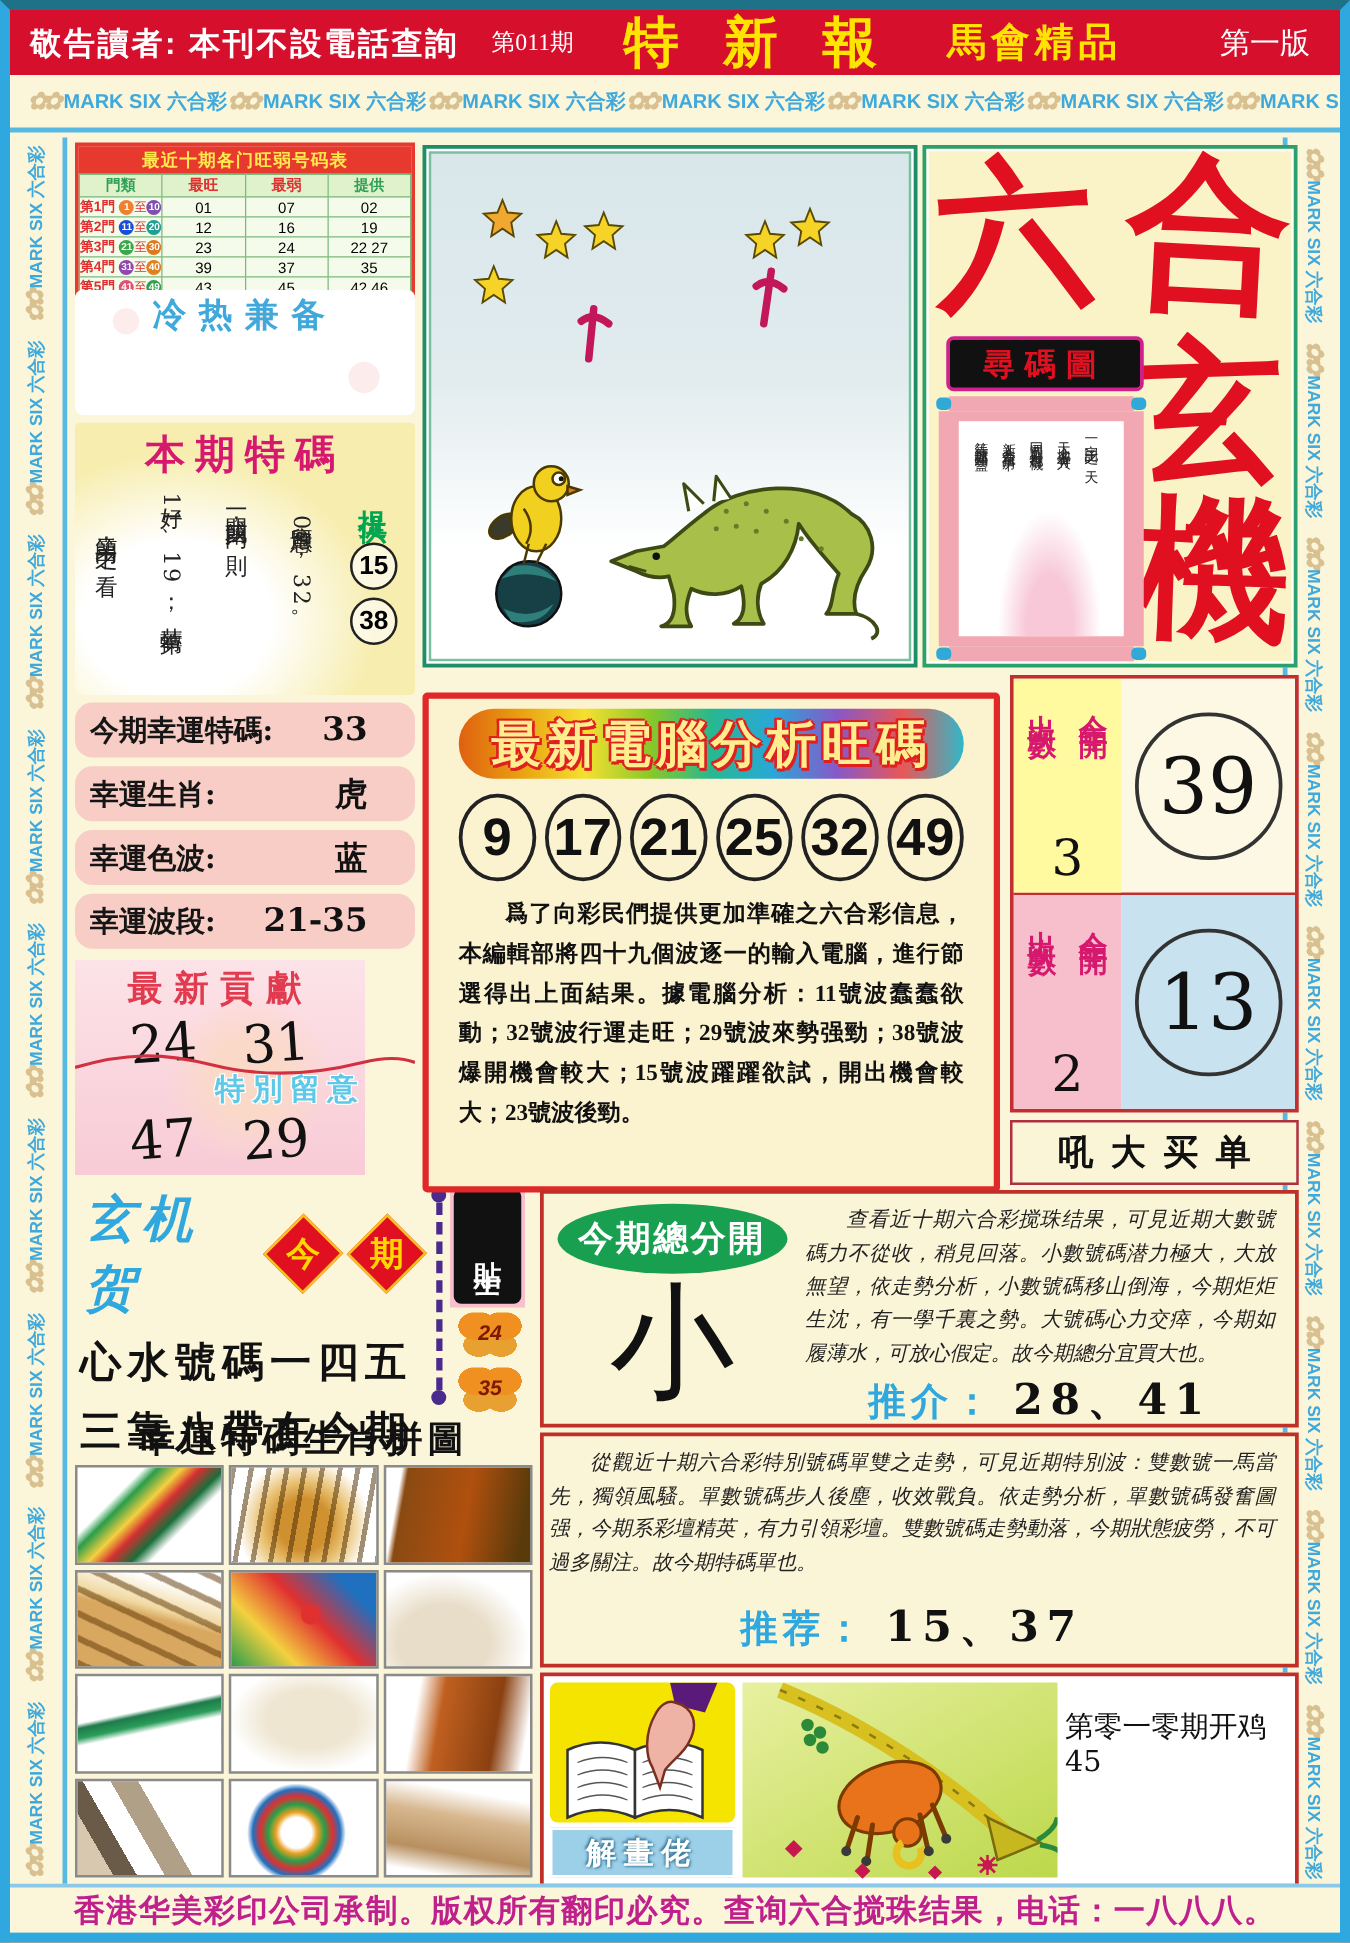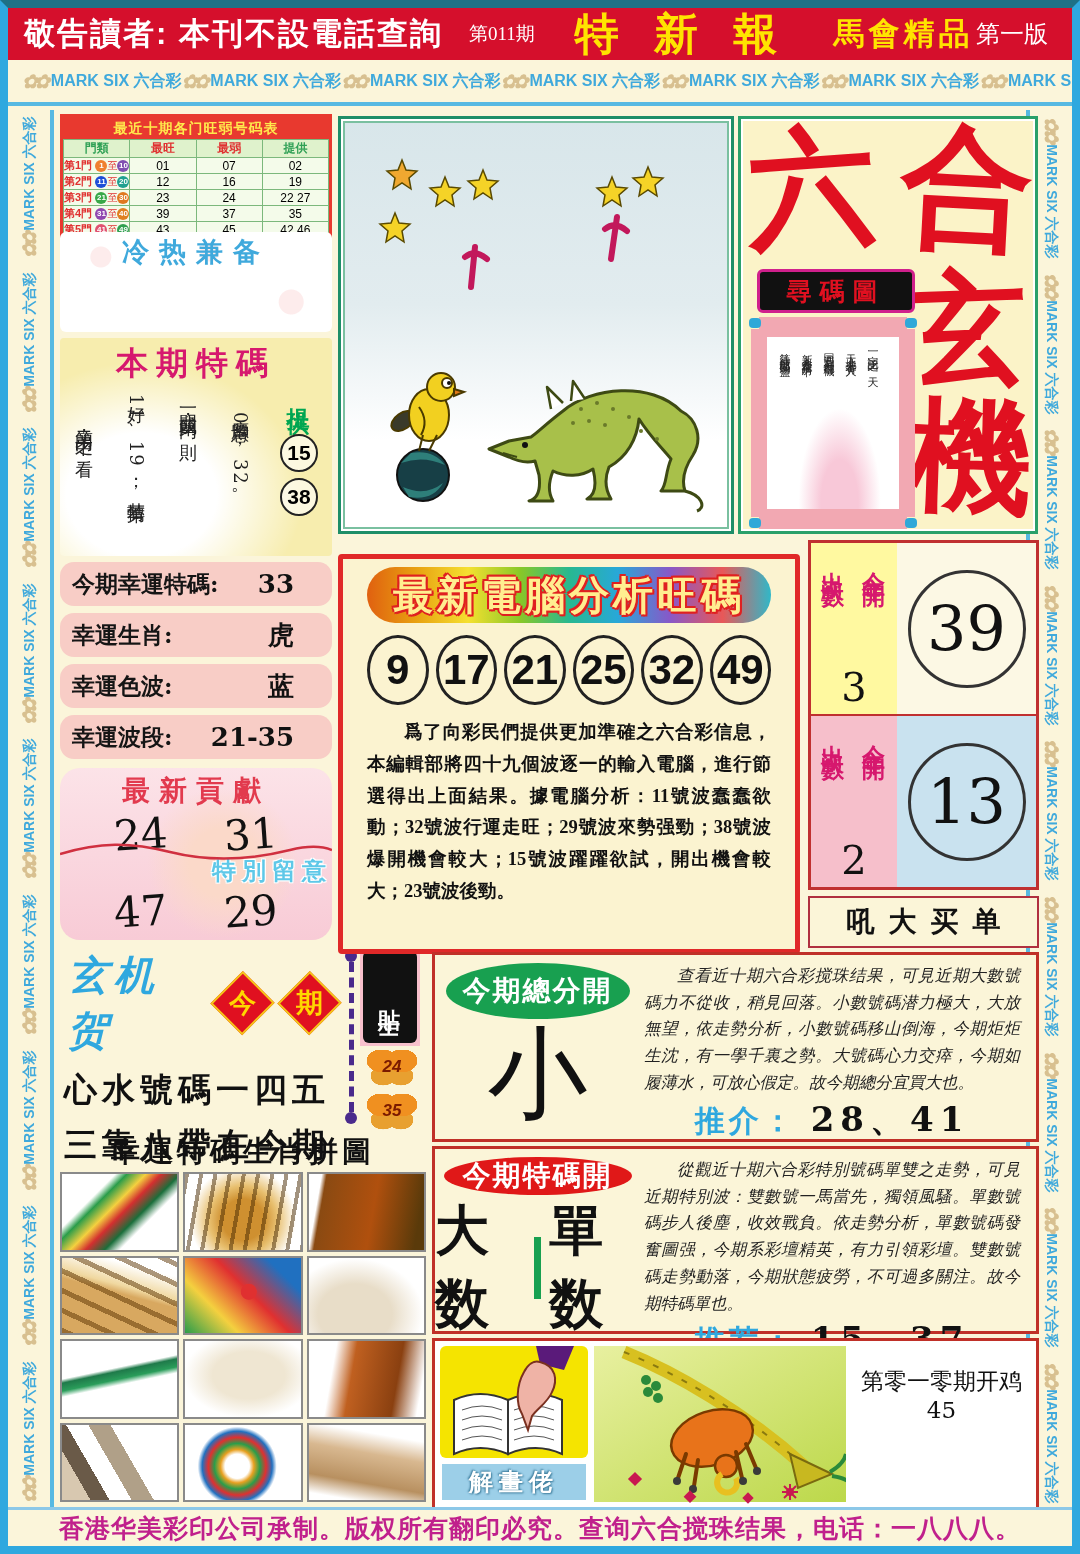--- a/index.html
+++ b/index.html
@@ -2,21 +2,21 @@
 <html><head>
 <meta charset="utf-8">
 <style>
   html,body{margin:0;padding:0;background:#666;}
   .page{position:relative;width:1080px;height:1554px;margin:0 auto;box-sizing:border-box;
         border:8px solid #2FA8DF;border-top-color:#1E7186;background:#FBF5DA;
         font-family:"Liberation Sans",sans-serif;overflow:hidden;}
   
   .hdr{position:absolute;top:0;left:0;right:0;height:52px;background:#D50F2C;
        display:flex;align-items:center;padding:0 16px;box-sizing:border-box;}
-  .hdr .notice{color:#fff;font-size:31px;font-weight:bold;letter-spacing:2px;}
+  .hdr .notice{color:#fff;font-size:25px;font-weight:bold;letter-spacing:2px;}
   .hdr .issue{color:#fff;font-size:19px;margin-left:26px;font-family:"Liberation Serif",serif;}
   .hdr .ttl{color:#FFE400;font-size:44px;font-weight:bold;letter-spacing:10px;margin-left:40px;
             font-family:"DejaVu Serif",serif;}
   .hdr .sub{color:#FFE400;font-size:31px;font-weight:bold;margin-left:46px;letter-spacing:4px;}
   .hdr .ed{color:#fff;font-size:24px;margin-left:auto;margin-right:8px;}
   
   .marks-top{position:absolute;top:52px;left:0;right:0;height:46px;display:flex;align-items:center;
              justify-content:space-between;padding:0 14px;border-bottom:4px solid #57B9E2;box-sizing:border-box;}
   .mk{display:flex;align-items:center;gap:5px;color:#3FA9DC;font-weight:bold;font-size:16px;white-space:nowrap;}
   .fl{color:#D8C090;font-size:19px;line-height:1;}
@@ -71,21 +71,21 @@
   .sp-col{writing-mode:vertical-rl;font-size:18px;color:#222;letter-spacing:2px;height:158px;
           font-family:"DejaVu Serif",serif;}
   .sp-col.c0{margin-top:16px;} .sp-col.c1{margin-top:8px;} .sp-col.c2{margin-top:2px;} .sp-col.c3{margin-top:26px;}
   
   #lucky{left:6px;top:452px;width:272px;}
   .lrow{height:44px;background:#F8CDC6;border-radius:14px;margin-bottom:7px;display:flex;align-items:center;
         padding:0 12px;font-family:"DejaVu Serif",serif;}
   .lrow .lab{font-size:23px;font-weight:bold;color:#151515;}
   .lrow .val{margin-left:auto;margin-right:26px;font-size:26px;font-weight:bold;color:#111;}
   
-  #contrib{left:6px;top:658px;width:272px;height:172px;border-radius:20px;position:absolute;
+  #contrib{left:6px;top:658px;width:232px;height:172px;border-radius:0;position:absolute;
      background:radial-gradient(circle at 60% 55%,#FBD9C9 18%,rgba(251,217,201,0) 40%),
                 linear-gradient(180deg,#FCE3E8,#F8CBD6);}
   #contrib .t{color:#E23A4E;font-size:28px;font-weight:bold;text-align:center;letter-spacing:9px;
               font-family:"DejaVu Serif",serif;padding-top:4px;}
   .cnums{display:flex;justify-content:space-around;padding:0 26px;font-size:42px;
          font-family:"DejaVu Serif",serif;color:#111;}
   .cnums span{transform:rotate(-4deg);}
   #contrib svg.wave{position:absolute;left:0;top:72px;}
   .note{color:#5EC8E8;font-size:24px;font-weight:bold;text-align:right;letter-spacing:6px;margin-top:-4px;
         text-shadow:-1px -1px 0 #fff,1px -1px 0 #fff,-1px 1px 0 #fff,1px 1px 0 #fff;}
@@ -213,21 +213,21 @@
   
   #resultbox{left:378px;top:1228px;width:607px;height:172px;border:3px solid #C03028;background:#fff;
              display:flex;padding:5px;gap:6px;}
   .rb1{width:148px;display:flex;flex-direction:column;}
   .bookpanel{flex:1;background:#F5E400;border-radius:6px;position:relative;overflow:hidden;}
   .jhl{height:36px;margin-top:4px;background:#9CCFE8;border:2px solid #fff;display:flex;align-items:center;
        justify-content:center;}
   .jhl span{color:#fff;font-size:24px;font-weight:bold;letter-spacing:6px;font-family:"DejaVu Serif",serif;
             text-shadow:1px 1px 2px #3a7a9a,-1px -1px 2px #3a7a9a;}
   .rb2{width:252px;background:linear-gradient(150deg,#E8F0A0,#BCD84A);}
-  .rb3{flex:1;background:#fff;text-align:center;padding-top:20px;box-sizing:border-box;}
+  .rb3{flex:1;background:#fff;text-align:left;padding-top:20px;box-sizing:border-box;}
   .rb3 span{font-size:23px;color:#111;font-family:"DejaVu Serif",serif;}
   
   .ftr{position:absolute;bottom:0;left:0;right:0;height:36px;display:flex;align-items:center;justify-content:center;
        background:#FBF5DA;border-top:3px solid #8CC8E8;}
   .ftr span{color:#C0208C;font-size:25px;font-weight:bold;letter-spacing:1px;font-family:"DejaVu Serif",serif;}
 </style>
 </head>
 <body>
 
 <div class="page">
@@ -597,29 +597,20 @@
         <div class="szr">
           <p class="spara">查看近十期六合彩搅珠结果，可見近期大數號碼力不從收，稍見回落。小數號碼潜力極大，大放無望，依走勢分析，小數號碼移山倒海，今期炬炬生沈，有一學千裏之勢。大號碼心力交瘁，今期如履薄水，可放心假定。故今期總分宜買大也。</p>
           <div class="tiprow">
             <span class="tl">推介：</span>
             <span class="tv">28、41</span>
           </div>
         </div>
       </div>
 
       <div class="abs secbox" id="tema">
-        <div class="szl">
-          <div class="oval-r">今期特碼開</div>
-          <div class="stem"></div>
-          <div class="duo">
-            <span>大数</span>
-            <span class="gdiv"></span>
-            <span>單数</span>
-          </div>
-        </div>
         <div class="szr">
           <p class="spara">從觀近十期六合彩特別號碼單雙之走勢，可見近期特別波：雙數號一馬當先，獨領風騷。單數號碼步人後塵，收效戰負。依走勢分析，單數號碼發奮圖强，今期系彩壇精英，有力引領彩壇。雙數號碼走勢動落，今期狀態疲勞，不可過多關注。故今期特碼單也。</p>
           <div class="tiprow">
             <span class="tl">推荐：</span>
             <span class="tv">15、37</span>
           </div>
         </div>
       </div>
 
       <div class="abs" id="resultbox">

